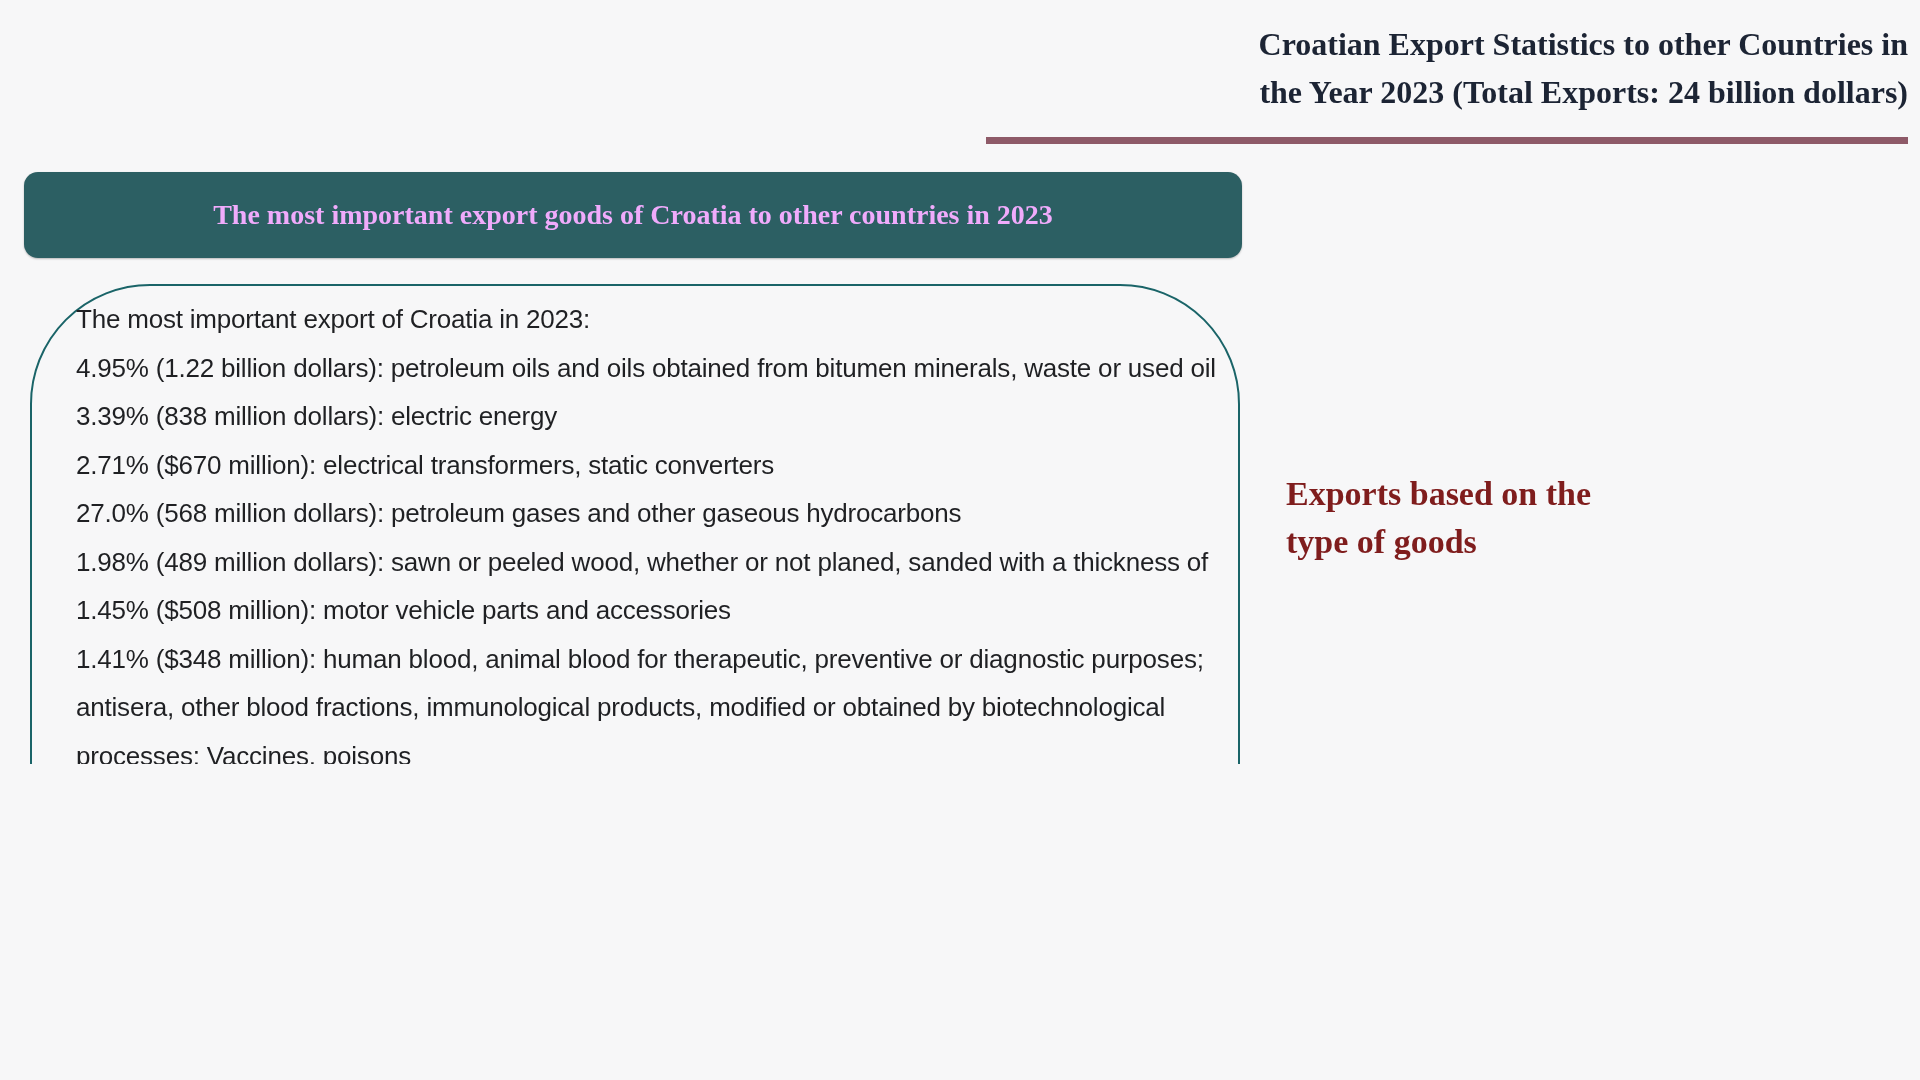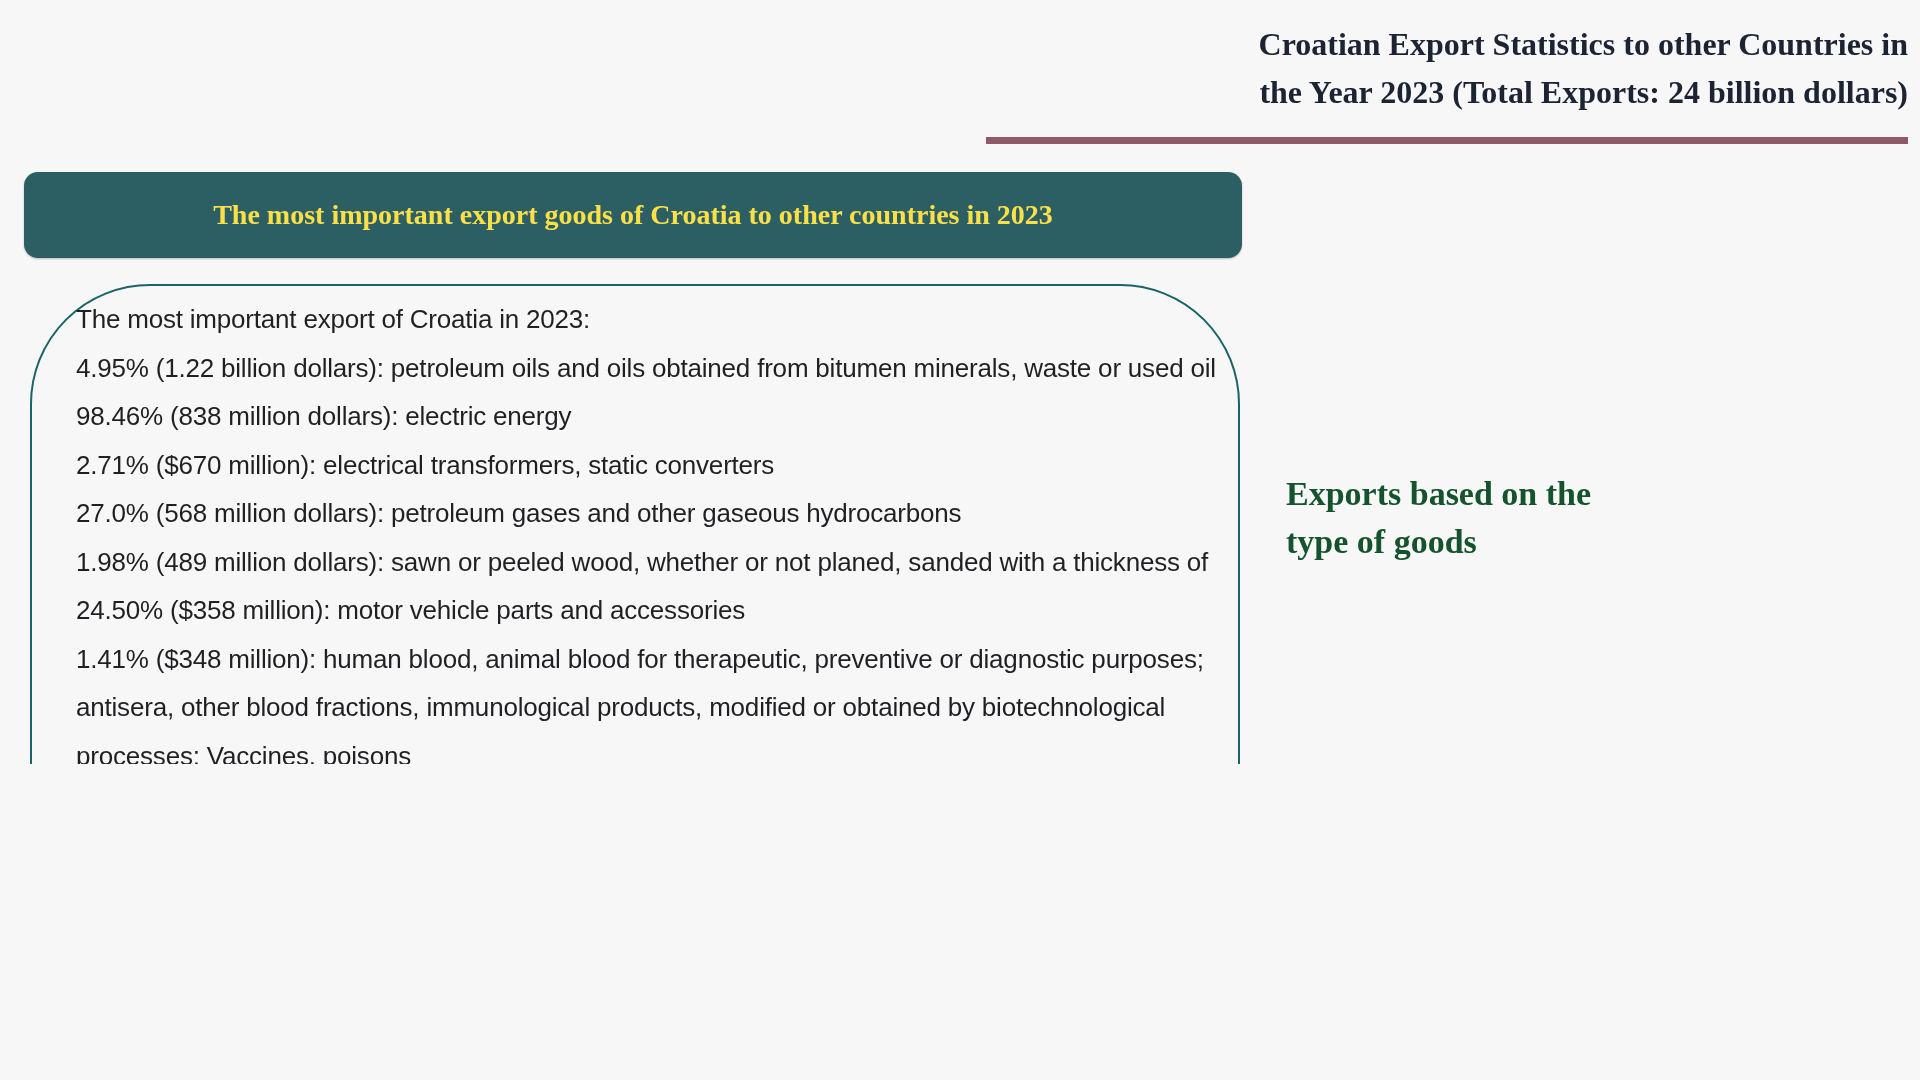--- a/index.html
+++ b/index.html
@@ -52,21 +52,21 @@
     border-radius: 14px;
     display: flex;
     align-items: center;
     justify-content: center;
     box-shadow: 0 1px 2px rgba(0,0,0,0.25);
   }
   .banner span {
     font-family: "Liberation Serif", serif;
     font-weight: bold;
     font-size: 28px;
-    color: #fde047;
+    color: #f0abfc;
     white-space: nowrap;
   }
 
   
   .content-box {
     position: absolute;
     top: 284px;
     left: 30px;
     width: 1210px;
     height: 738px;
@@ -93,21 +93,21 @@
 
   
   .side-label {
     position: absolute;
     top: 470px;
     left: 1286px;
     font-family: "Liberation Serif", serif;
     font-weight: bold;
     font-size: 34px;
     line-height: 48px;
-    color: #14532d;
+    color: #7f1d1d;
   }
   .side-label span { display: block; white-space: nowrap; }
 </style>
 </head>
 <body>
 
 <div class="slide">
 
   <h1 class="title">
     <span class="t-line">Croatian Export Statistics to other Countries in</span>
@@ -117,25 +117,25 @@
   <div class="title-rule"></div>
 
   <div class="banner">
     <span>The most important export goods of Croatia to other countries in 2023</span>
   </div>
 
   <div class="content-box">
     <div class="content-lines">
         <div class="line">The most important export of Croatia in 2023:</div>
         <div class="line">4.95% (1.22 billion dollars): petroleum oils and oils obtained from bitumen minerals, waste or used oil</div>
-        <div class="line">98.46% (838 million dollars): electric energy</div>
+        <div class="line">3.39% (838 million dollars): electric energy</div>
         <div class="line">2.71% ($670 million): electrical transformers, static converters</div>
         <div class="line">27.0% (568 million dollars): petroleum gases and other gaseous hydrocarbons</div>
         <div class="line">1.98% (489 million dollars): sawn or peeled wood, whether or not planed, sanded with a thickness of</div>
-        <div class="line">24.50% ($358 million): motor vehicle parts and accessories</div>
+        <div class="line">1.45% ($508 million): motor vehicle parts and accessories</div>
         <div class="line">1.41% ($348 million): human blood, animal blood for therapeutic, preventive or diagnostic purposes;</div>
         <div class="line">antisera, other blood fractions, immunological products, modified or obtained by biotechnological</div>
         <div class="line">processes; Vaccines, poisons</div>
         <div class="line">shoes without soles</div>
       </div>
   </div>
 
   <div class="side-label">
     <span>Exports based on the</span>
     <span>type of goods</span>

